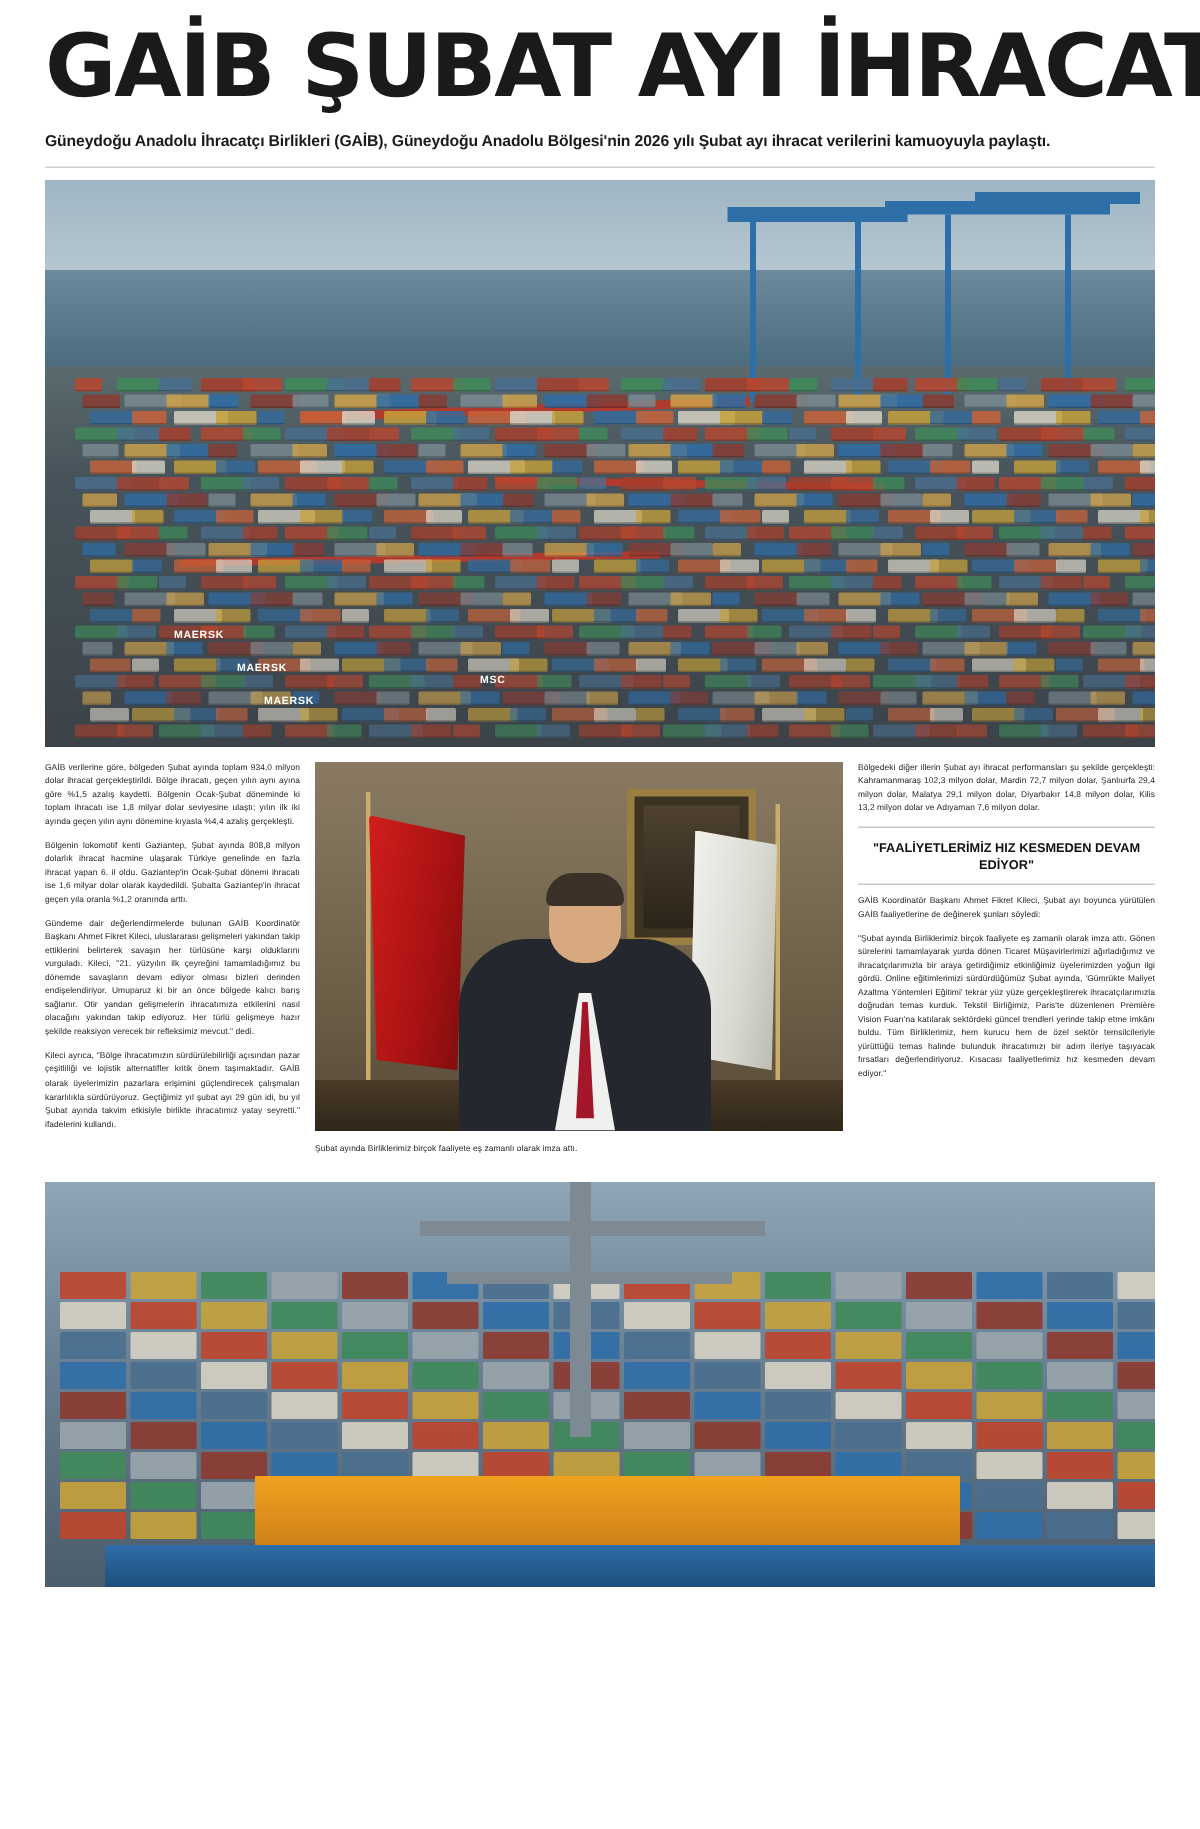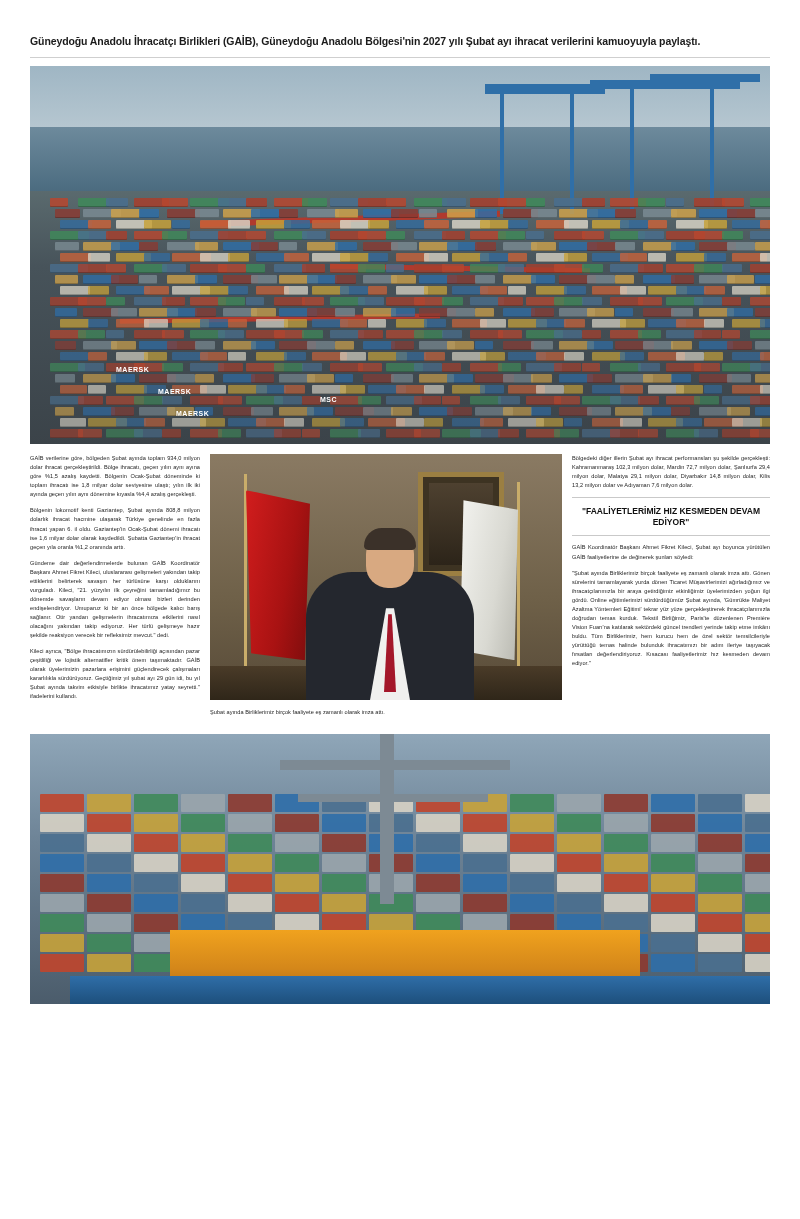--- a/index.html
+++ b/index.html
@@ -219,23 +219,24 @@
     position:absolute; left: 40px; bottom: 0; width: 720px; height: 28px;
     background: linear-gradient(#2f6ea8,#1d4f7c);
   }
 </style>
 </head>
 <body>
 
 <div class="page">
 
   <h1 class="headline">
+    <span class="l1">GAİB ŞUBAT AYI İHRACAT</span>
   </h1>
 
-  <div class="deck">Güneydoğu Anadolu İhracatçı Birlikleri (GAİB), Güneydoğu Anadolu Bölgesi'nin 2027 yılı Şubat ayı ihracat verilerini kamuoyuyla paylaştı.</div>
+  <div class="deck">Güneydoğu Anadolu İhracatçı Birlikleri (GAİB), Güneydoğu Anadolu Bölgesi'nin 2026 yılı Şubat ayı ihracat verilerini kamuoyuyla paylaştı.</div>
   <div class="rule"></div>
 
   <div class="hero">
     <div class="hero-sky"></div>
     <div class="hero-sea"></div>
     <div class="hero-land"></div>
 
     <div class="crane" style="left:455px; top:18px; width:120px; height:10px;"></div>
     <div class="crane-leg" style="left:470px; top:28px; height:120px;"></div>
     <div class="crane-leg" style="left:540px; top:28px; height:120px;"></div>

